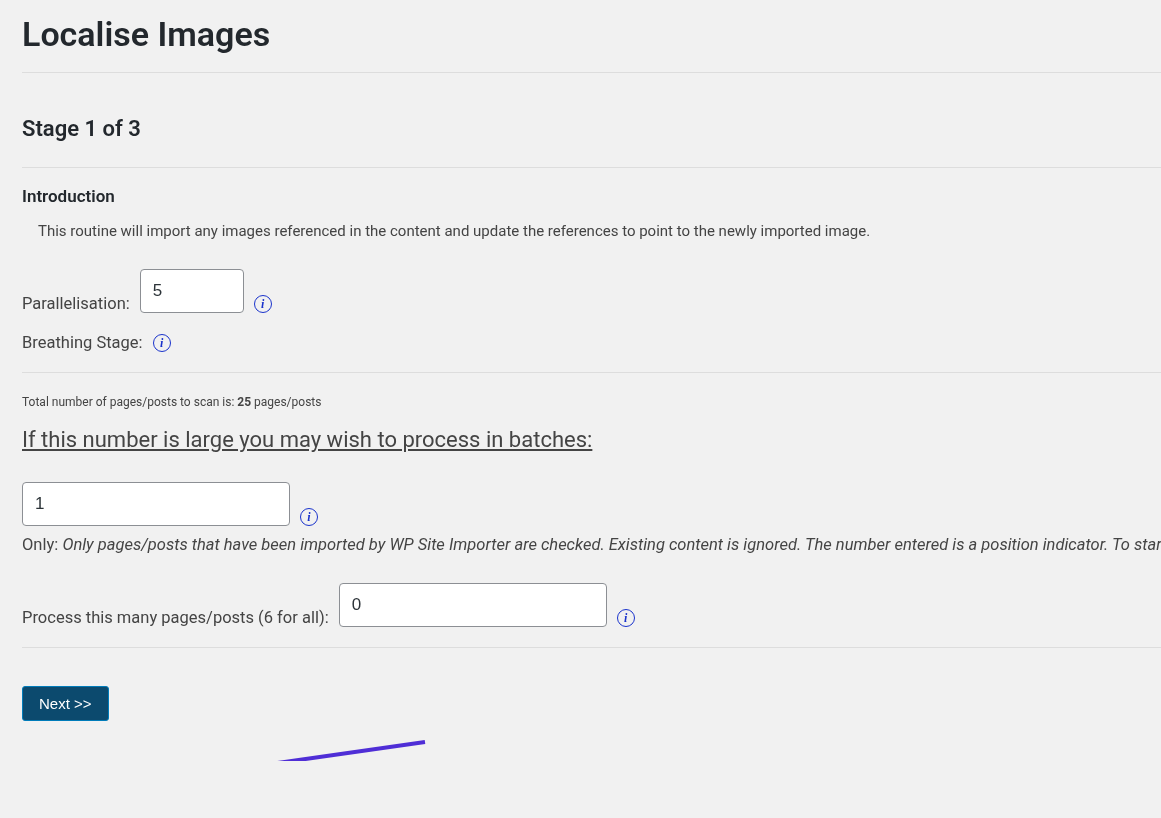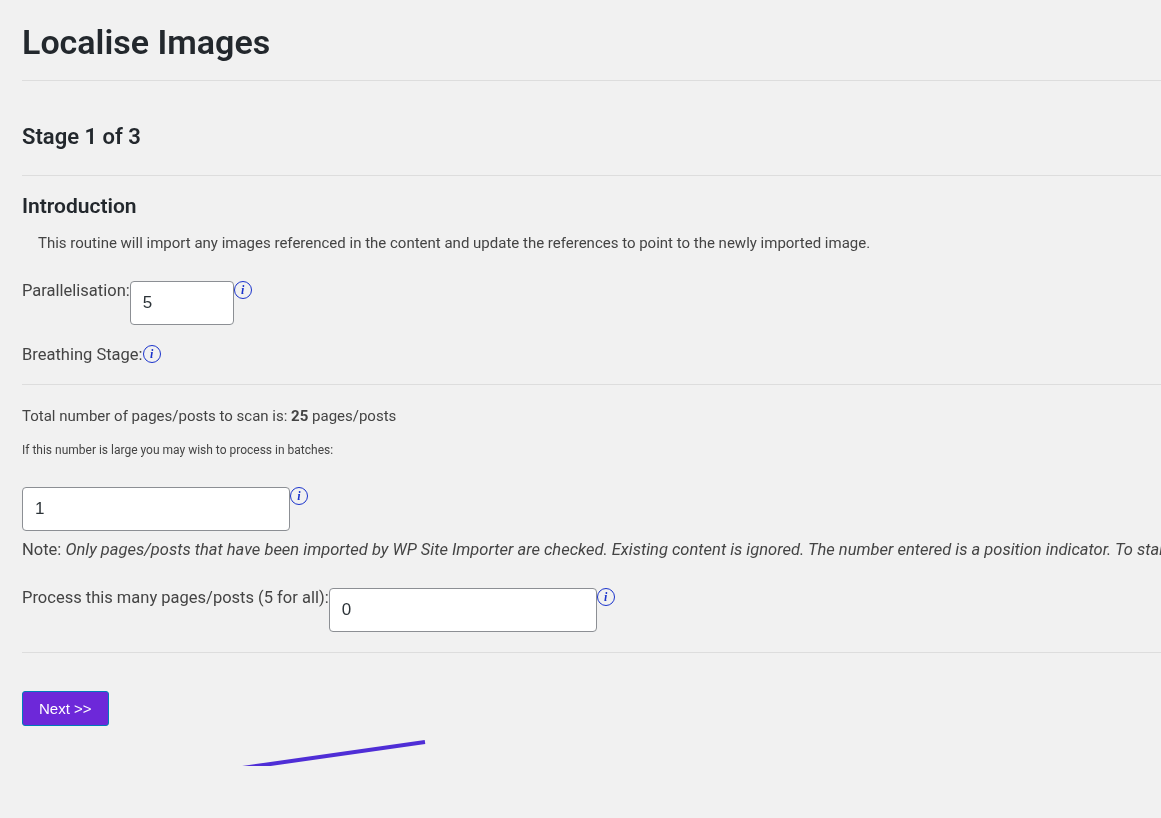--- a/index.html
+++ b/index.html
@@ -4,21 +4,21 @@
 <style>
   * { box-sizing: border-box; }
   html, body {
     margin: 0;
     padding: 0;
     background: #f1f1f1;
     font-family: -apple-system, BlinkMacSystemFont, "Segoe UI", Roboto, Oxygen-Sans, Ubuntu, Cantarell, "Helvetica Neue", sans-serif;
     color: #23282d;
   }
   .wrap {
-    padding: 8px 0 40px 22px;
+    padding: 0 0 40px 22px;
     width: 1161px;
     overflow: hidden;
   }
   h1.page-title {
     font-size: 34px;
     font-weight: 600;
     margin: 14px 0 18px 0;
     color: #23282d;
   }
   hr.rule {
@@ -26,35 +26,36 @@
     border-top: 1px solid #ddd;
     margin: 0;
   }
   .stage {
     font-size: 22px;
     font-weight: 600;
     margin: 43px 0 26px 0;
     color: #23282d;
   }
   .section-label {
-    font-size: 21px;
+    font-size: 17px;
     font-weight: 600;
     margin: 18px 0 14px 0;
     color: #23282d;
   }
   p.body-text {
     font-size: 15px;
     color: #444;
     line-height: 1.55;
     margin: 0 0 26px 16px;
     white-space: nowrap;
   }
   .form-line {
     display: flex;
-    align-items: flex-start;
+    align-items: flex-end;
+    gap: 10px;
     margin-bottom: 20px;
   }
   .form-line label {
     font-size: 16.5px;
     color: #444;
   }
   input[type="text"] {
     height: 44px;
     border: 1px solid #8c8f94;
     border-radius: 4px;
@@ -77,41 +78,42 @@
     justify-content: center;
     font-size: 12px;
     font-weight: 700;
     color: #1a33cc;
     font-family: Georgia, serif;
     font-style: italic;
     line-height: 1;
     cursor: help;
   }
   .total-line {
-    font-size: 15px;
+    font-size: 12px;
     color: #444;
     margin: 22px 0 18px 0;
   }
   .total-line .bold { font-weight: 700; }
   .hint-line {
-    font-size: 12px;
+    font-size: 22px;
     color: #444;
     margin: 0 0 30px 0;
+    text-decoration: underline;
   }
   .note-block {
     font-size: 16.5px;
     color: #444;
     line-height: 1.6;
     margin: 6px 0 24px 0;
     white-space: nowrap;
   }
   .note-block .italic { font-style: italic; }
   .next-btn {
     display: inline-block;
-    background: #6d28d9;
+    background: #0c4a6e;
     color: #fff;
     border: 1px solid #007cba;
     border-radius: 3px;
     padding: 8px 16px;
     font-size: 15px;
     cursor: pointer;
     margin-top: 38px;
   }
   .arrow-overlay {
     position: absolute;
@@ -150,25 +152,25 @@
   </div>
 
   <div class="hint-line">If this number is large you may wish to process in batches:</div>
 
   <div class="form-line" style="margin-bottom:6px;">
     <input type="text" class="w-lg" value="1" style="">
     <span class="info-icon">i</span>
   </div>
 
   <div class="note-block">
-    <span>Note: </span><span class="italic">Only pages/posts that have been imported by WP Site Importer are checked. Existing content is ignored. The number entered is a position indicator. To start checking from the 1st page imported, enter 1. To start checking from the 5,000th, enter 5000.</span>
+    <span>Only: </span><span class="italic">Only pages/posts that have been imported by WP Site Importer are checked. Existing content is ignored. The number entered is a position indicator. To start checking from the 1st page imported, enter 1. To start checking from the 5,000th, enter 5000.</span>
   </div>
 
   <div class="form-line">
-    <label>Process this many pages/posts (5 for all):</label>
+    <label>Process this many pages/posts (6 for all):</label>
     <input type="text" class="w-lg" value="0" style="">
     <span class="info-icon">i</span>
   </div>
 
   <hr class="rule">
 
   <button class="next-btn">Next &gt;&gt;</button>
 
   
   <svg class="arrow-overlay" style="left:130px; top:738px;" width="300" height="60" viewBox="0 0 300 60">

